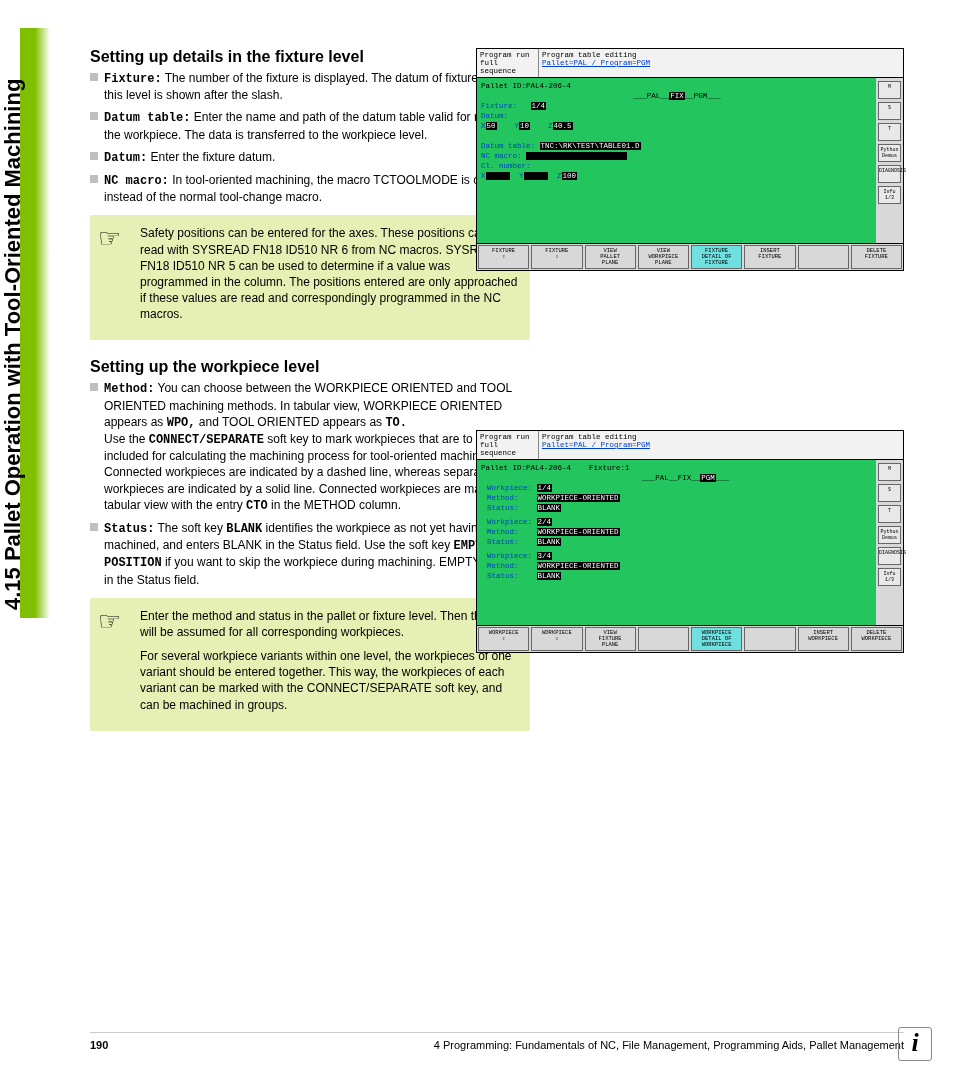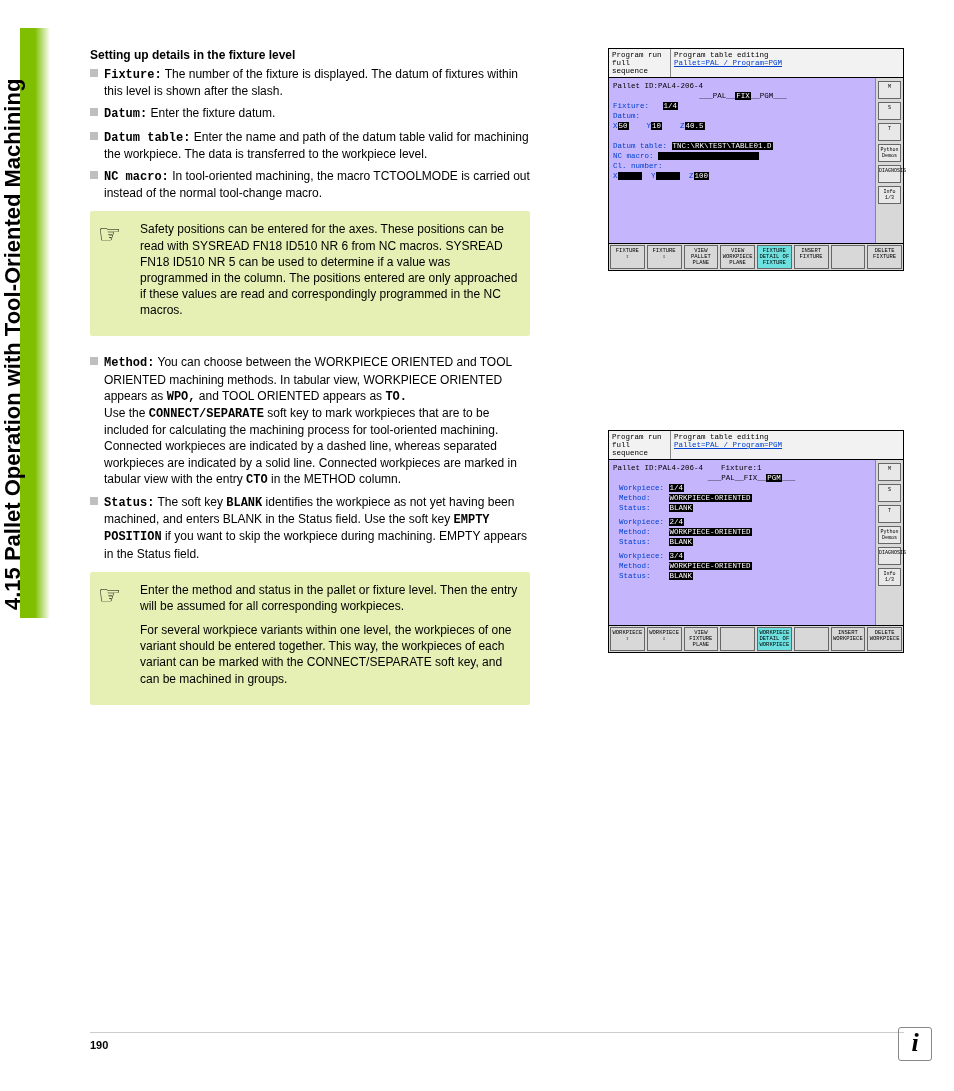--- a/index.html
+++ b/index.html
@@ -1,34 +1,34 @@
 <!DOCTYPE html>
 <html><head>
 <meta charset="utf-8">
 <style>
   * { box-sizing: border-box; margin: 0; padding: 0; }
   body { width: 954px; height: 1091px; font-family: Arial, Helvetica, sans-serif; font-size: 12px; color: #000; background: #fff; position: relative; }
   .page { position: relative; width: 954px; height: 1091px; padding: 48px 50px 60px 90px; }
   .sidetab { position: absolute; left: 20px; top: 28px; width: 30px; height: 590px; background: linear-gradient(to right, #7fbf00 0%, #7fbf00 50%, #fff 100%); }
   .sidetitle { position: absolute; left: 0px; top: 610px; transform: rotate(-90deg); transform-origin: left top; font-size: 22px; font-weight: bold; white-space: nowrap; }
   .main { margin-left: 0; width: 440px; }
-  .heading { font-weight: bold; font-size: 12px; margin-bottom: 4px; }
+  .heading { font-weight: bold; font-size: 16px; margin-bottom: 4px; }
   .bullet { display: flex; margin-bottom: 6px; }
   .sq { width: 8px; height: 8px; background: #bfbfbf; margin-top: 3px; margin-right: 6px; flex: none; }
   .bt { flex: 1; line-height: 1.35; }
   .mono { font-family: "Courier New", monospace; font-weight: bold; }
   .notebox { background: #e6f0b4; padding: 10px 12px 10px 50px; margin: 10px 0 18px 0; position: relative; border-radius: 2px; }
   .hand { position: absolute; left: 8px; top: 8px; font-size: 26px; }
   .notebox p { margin-bottom: 8px; line-height: 1.35; }
-  .screenshot { position: absolute; width: 296px; border: 1px solid #000; font-family: "Courier New", monospace; font-size: 7.5px; background: #f2f2f2; }
+  .screenshot { position: absolute; width: 428px; border: 1px solid #000; font-family: "Courier New", monospace; font-size: 7.5px; background: #f2f2f2; }
   .sc-header { display: flex; border-bottom: 1px solid #000; }
   .sc-hl { padding: 2px 3px; border-right: 1px solid #888; }
   .sc-hr { padding: 2px 3px; }
   .sc-sub { color: #0040d0; text-decoration: underline; }
-  .sc-body { background: #c4b5fd; padding: 4px; min-height: 130px; position: relative; }
+  .sc-body { background: #22c55e; padding: 4px; min-height: 130px; position: relative; }
   .sc-side { position: absolute; right: 0; top: 0; width: 28px; background: #d8d8d8; height: 100%; border-left: 1px solid #888; }
   .sc-sk { border: 1px solid #666; margin: 3px 2px; height: 18px; font-size: 5px; text-align: center; padding-top: 2px; background: #e8e8e8; }
   .sc-row { margin-bottom: 2px; }
   .blue { color: #0040d0; }
   .hl { background: #000; color: #fff; padding: 0 1px; }
   .cyanbox { background: #6fe0e0; border: 1px solid #000; padding: 0 1px; }
   .softkeys { display: flex; border-top: 1px solid #000; background: #d8d8d8; }
   .sk { flex: 1; border: 1px solid #666; margin: 1px; font-size: 5.5px; text-align: center; padding: 2px 0; line-height: 1.1; }
   .footer { position: absolute; bottom: 40px; left: 90px; right: 50px; display: flex; justify-content: space-between; font-size: 11px; border-top: 1px solid #ccc; padding-top: 6px; }
   .info-icon { position: absolute; bottom: 30px; right: 22px; width: 34px; height: 34px; border: 1px solid #888; border-radius: 3px; font-family: Georgia, serif; font-size: 26px; font-weight: bold; text-align: center; line-height: 30px; font-style: italic; }
@@ -42,36 +42,37 @@
   <div class="sidetitle">4.15 Pallet Operation with Tool-Oriented Machining</div>
 
   <div class="main">
     <div class="heading">Setting up details in the fixture level</div>
     <div class="bullet">
         <div class="sq"></div>
         <div class="bt"><span class="mono">Fixture:</span><span> The number of the fixture is displayed. The datum of fixtures within this level is shown after the slash.</span></div>
       </div>
     <div class="bullet">
         <div class="sq"></div>
+        <div class="bt"><span class="mono">Datum table:</span><span> Enter the name and path of the datum table valid for machining the workpiece. The data is transferred to the workpiece level.</span></div>
+      </div>
+    <div class="bullet">
+        <div class="sq"></div>
         <div class="bt"><span class="mono">Datum:</span><span> Enter the fixture datum.</span></div>
-      </div>
-    <div class="bullet">
-        <div class="sq"></div>
-        <div class="bt"><span class="mono">Datum table:</span><span> Enter the name and path of the datum table valid for machining the workpiece. The data is transferred to the workpiece level.</span></div>
       </div>
     <div class="bullet">
         <div class="sq"></div>
         <div class="bt"><span class="mono">NC macro:</span><span> In tool-oriented machining, the macro TCTOOLMODE is carried out instead of the normal tool-change macro.</span></div>
       </div>
 
     <div class="notebox">
       <span class="hand">☞</span>
       <p>Safety positions can be entered for the axes. These positions can be read with SYSREAD FN18 ID510 NR 6 from NC macros. SYSREAD FN18 ID510 NR 5 can be used to determine if a value was programmed in the column. The positions entered are only approached if these values are read and correspondingly programmed in the NC macros.</p>
     </div>
 
+    <div class="heading">Setting up the workpiece level</div>
     <div class="bullet">
         <div class="sq"></div>
         <div class="bt">
       <span class="mono">Method:</span><span> You can choose between the WORKPIECE ORIENTED and TOOL ORIENTED machining methods. In tabular view, WORKPIECE ORIENTED appears as </span><span class="mono">WPO,</span><span> and TOOL ORIENTED appears as </span><span class="mono">TO.</span><br>
       <span>Use the </span><span class="mono">CONNECT/SEPARATE</span><span> soft key to mark workpieces that are to be included for calculating the machining process for tool-oriented machining. Connected workpieces are indicated by a dashed line, whereas separated workpieces are indicated by a solid line. Connected workpieces are marked in tabular view with the entry </span><span class="mono">CTO</span><span> in the METHOD column.</span>
     </div>
       </div>
     <div class="bullet">
         <div class="sq"></div>
         <div class="bt">
@@ -191,15 +192,16 @@
       <div class="sk"></div>
       <div class="sk" style="white-space:pre-line;">INSERT
 WORKPIECE</div>
       <div class="sk" style="white-space:pre-line;">DELETE
 WORKPIECE</div>
     </div>
   </div>
 
   <div class="footer">
     <span style="font-weight:bold;">190</span>
+    <span>4 Programming: Fundamentals of NC, File Management, Programming Aids, Pallet Management</span>
   </div>
   <div class="info-icon">i</div>
 </div>
 
 </body></html>

